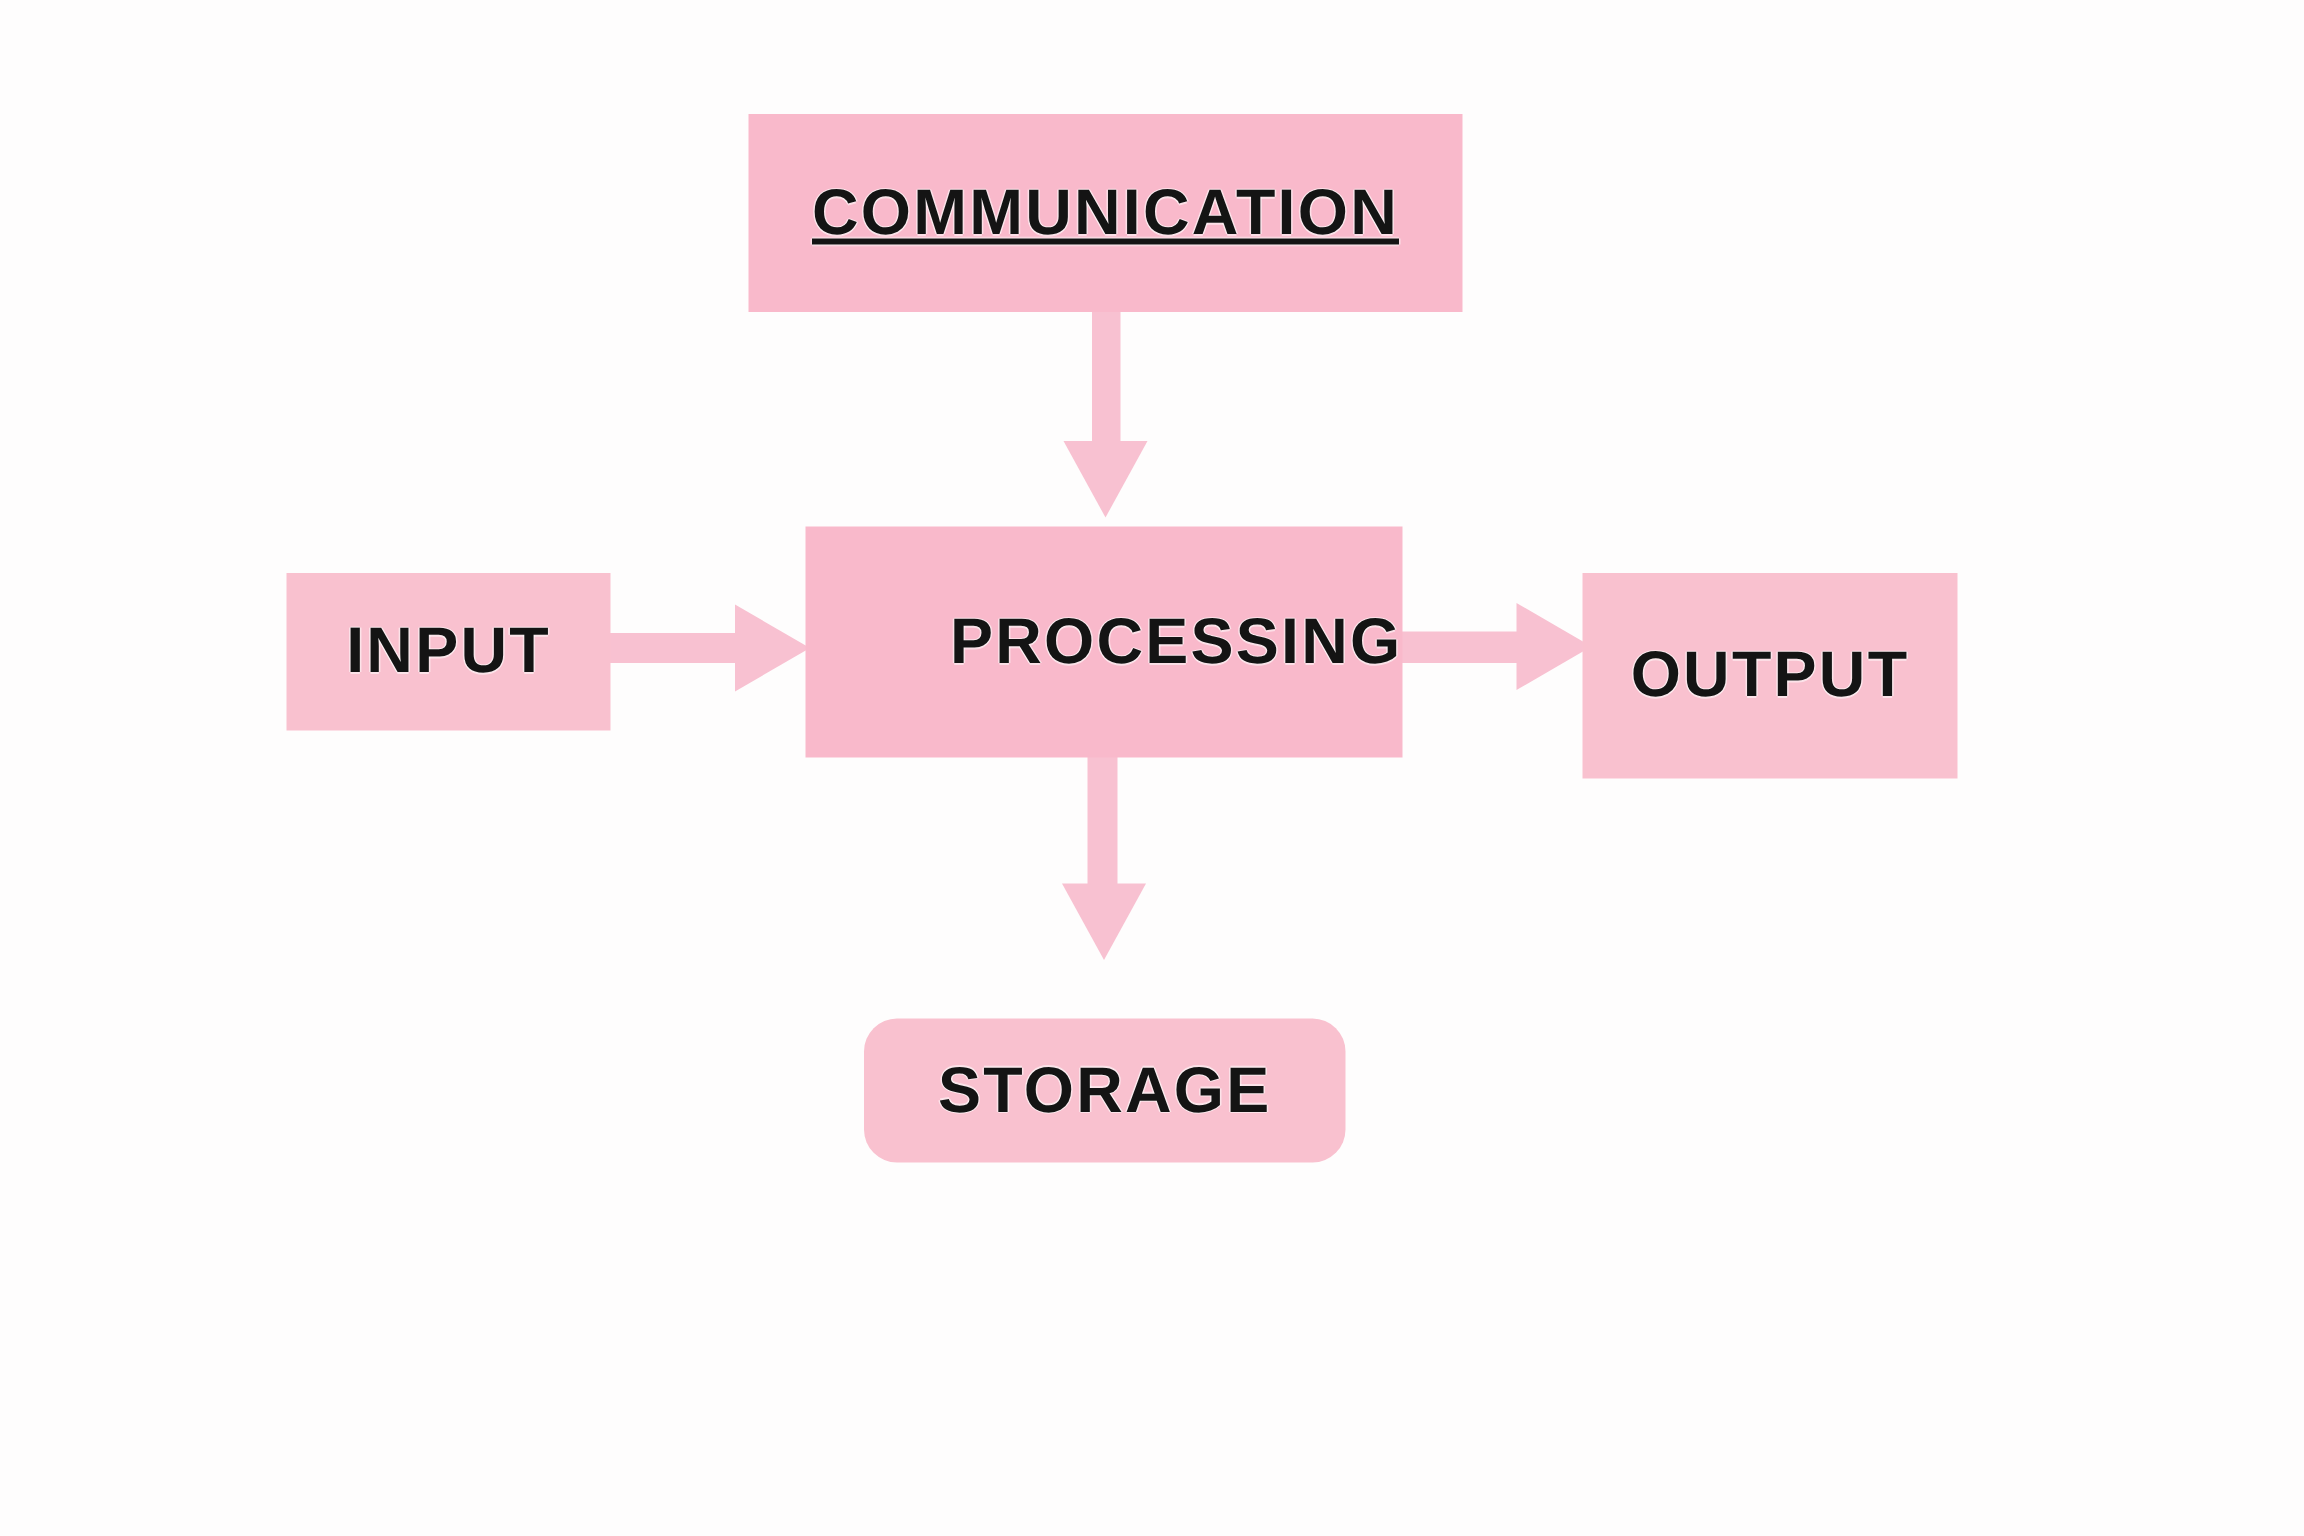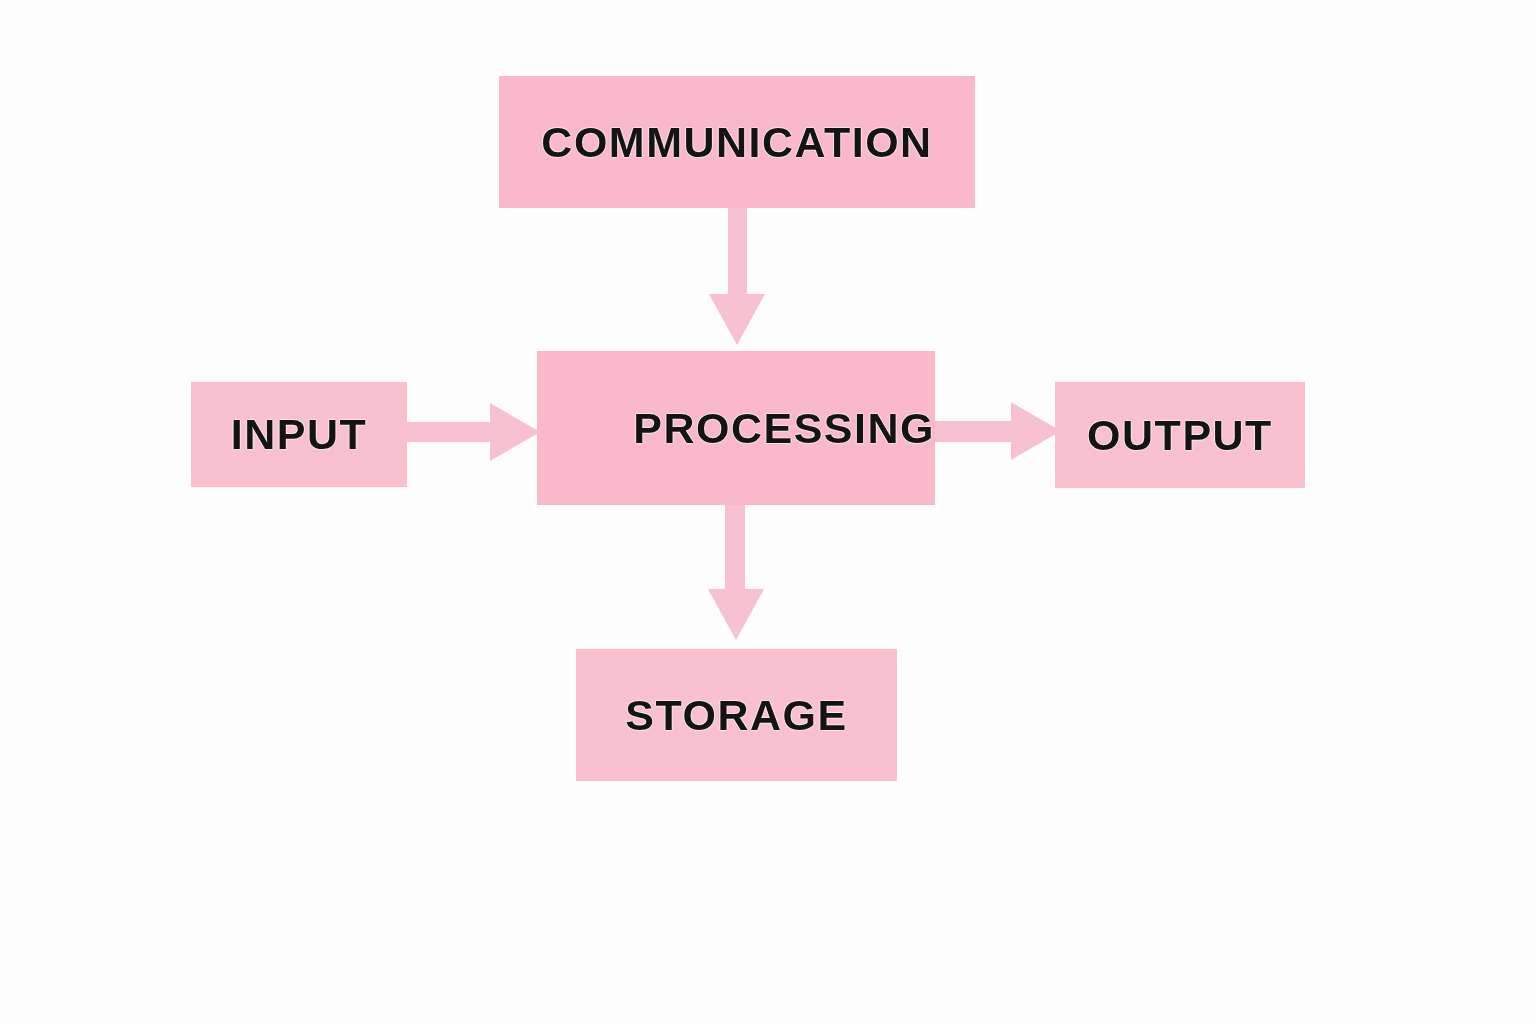--- a/index.html
+++ b/index.html
@@ -29,25 +29,25 @@
   }
   .node.light{background:var(--node-fill-light);}
   .node .label{
     text-shadow:
       -1px 0 0 rgba(255,255,255,.55),
        1px 0 0 rgba(255,255,255,.55),
        0 -1px 0 rgba(255,255,255,.55),
        0  1px 0 rgba(255,255,255,.55);
   }
   
-  #node-communication{left:499px;top:76px;width:476px;height:132px;}
+  #node-communication{left:499px;top:76px;width:476px;height:132px;text-decoration:underline;}
   #node-processing  {left:537px;top:351px;width:398px;height:154px;justify-content:flex-end;}
   #node-input       {left:191px;top:382px;width:216px;height:105px;align-items:center;}
-  #node-output      {left:1055px;top:382px;width:250px;height:106px;}
-  #node-storage     {left:576px;top:649px;width:321px;height:132px;}
+  #node-output      {left:1055px;top:382px;width:250px;height:137px;}
+  #node-storage     {left:576px;top:679px;width:321px;height:96px;border-radius:22px;}
 
   
   .shaft{position:absolute;background:var(--arrow-fill);}
   .head{position:absolute;width:0;height:0;}
   .head.down{
     border-left:28px solid transparent;
     border-right:28px solid transparent;
     border-top:51px solid var(--arrow-fill);
   }
   .head.right{

